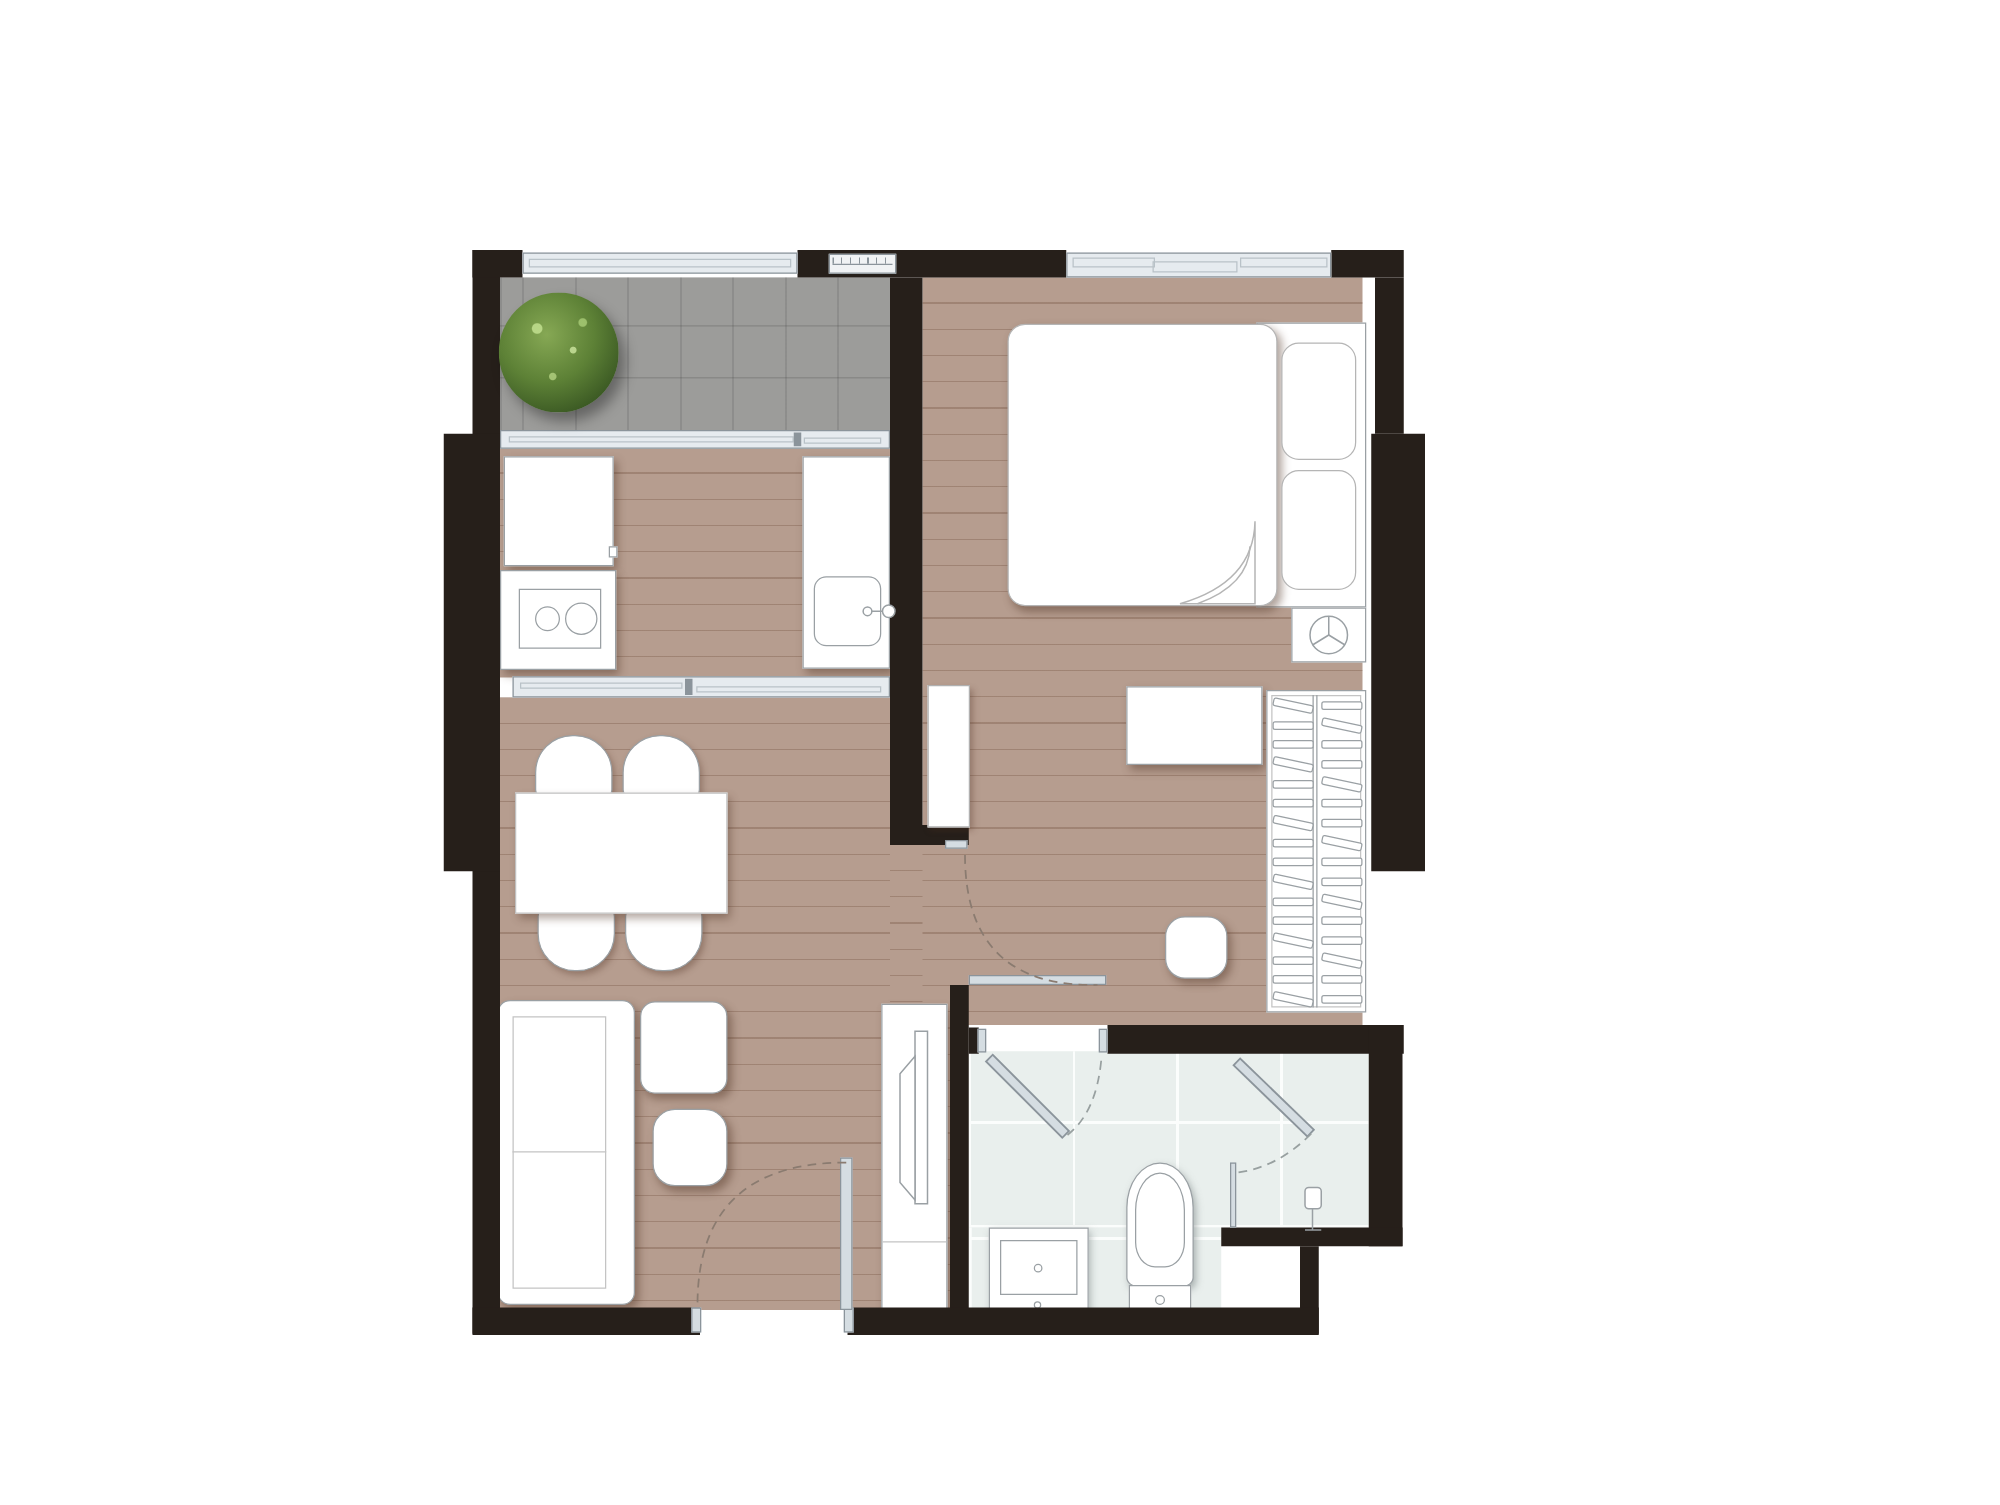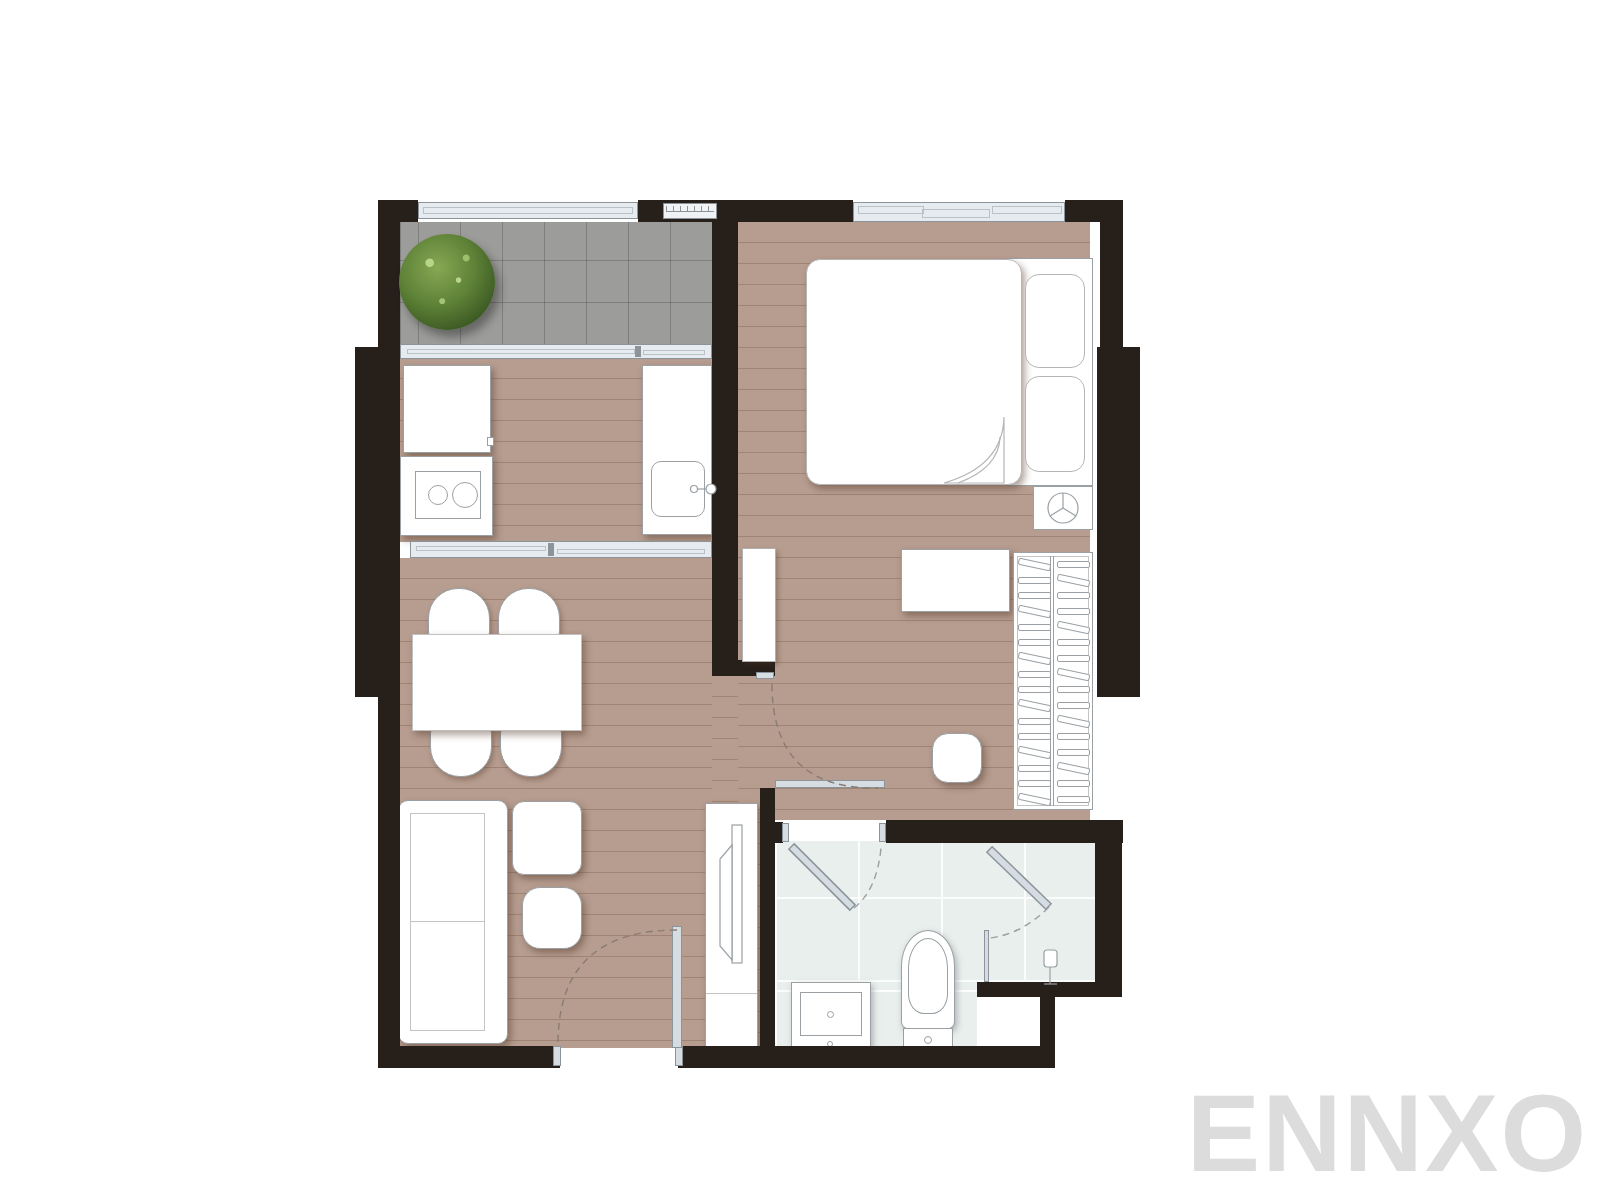--- a/index.html
+++ b/index.html
@@ -283,14 +283,13 @@
       <circle class="ln" cx="694" cy="489" r="3.5"></circle>
       <line class="lnq" x1="697" y1="489" x2="707" y2="489"></line>
       <circle class="ln" cx="711" cy="489" r="5"></circle>
     </g>
     <g>
       <rect class="ln" x="732" y="825" width="10" height="138"></rect>
       <polygon class="ln" points="732,845 720,859 720,946 732,960"></polygon>
     </g>
   </svg>
 
-  <div class="watermark">ENNXO</div>
 </div>
 
 </body></html>

